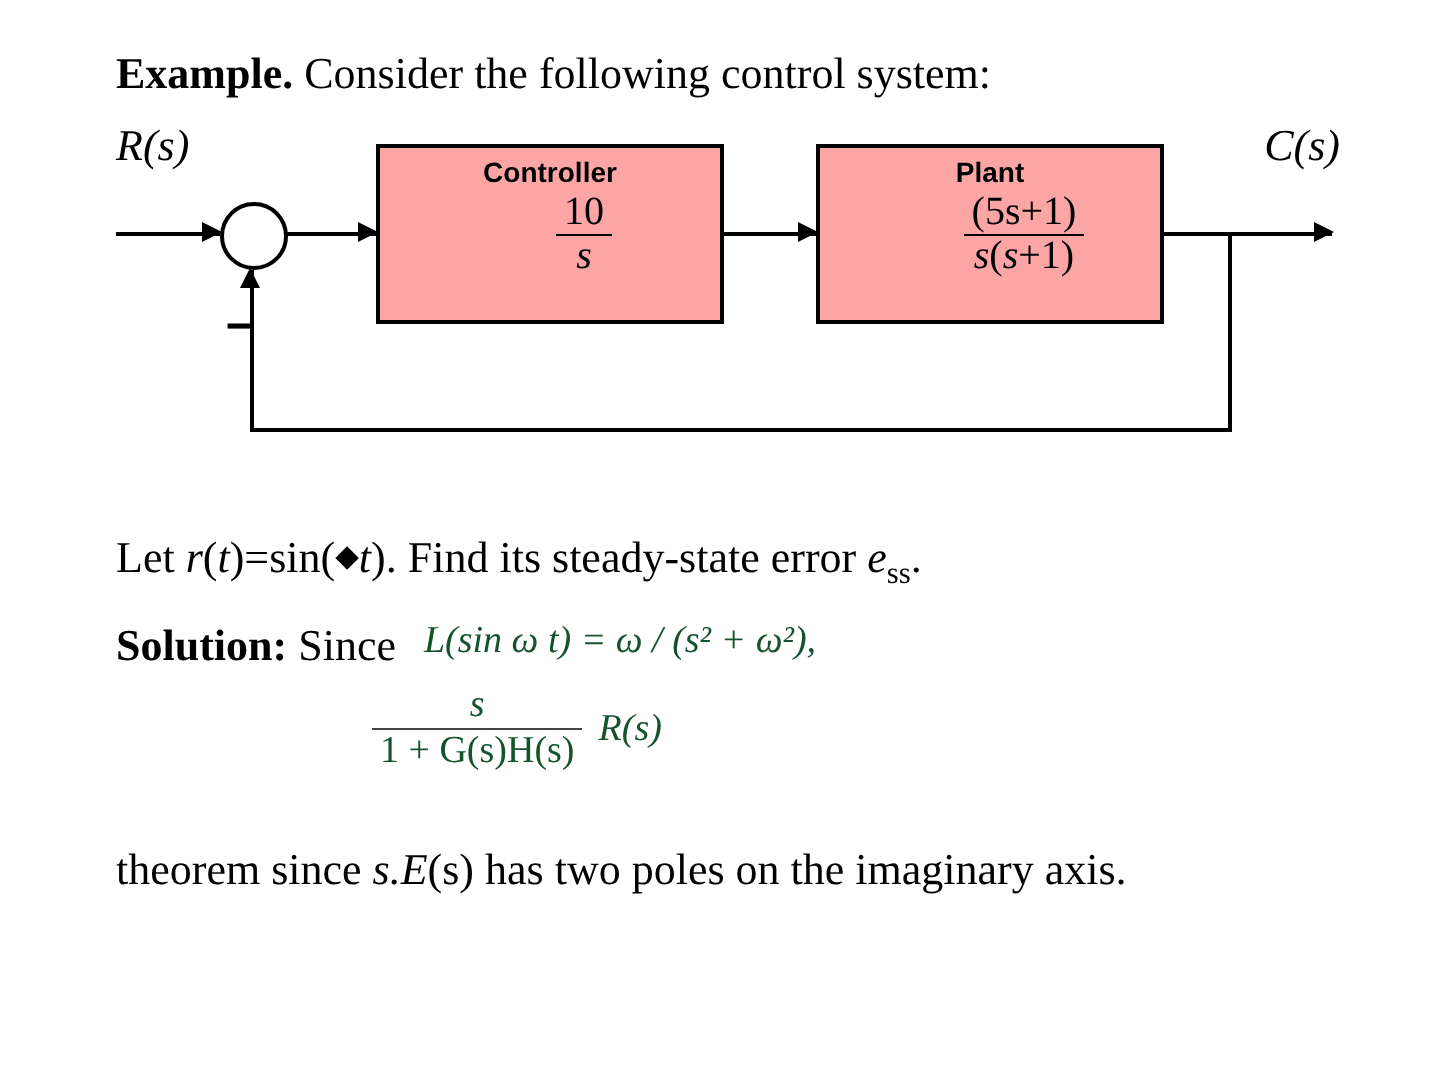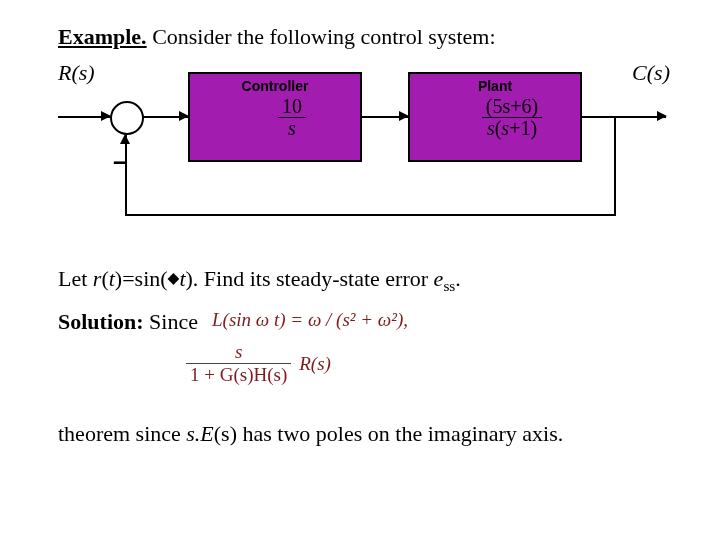--- a/index.html
+++ b/index.html
@@ -13,32 +13,32 @@
     color: #000;
     position: relative;
   }
   .content {
     padding: 24px 50px 0 58px;
   }
   .title {
     margin-bottom: 10px;
   }
   .title b { font-weight: bold; }
-  .title .u { text-decoration: underline; }
+  .title .u { }
   .diagram {
     position: relative;
     height: 200px;
     margin-top: 6px;
   }
   .r-label { position: absolute; left: 0; top: 0; font-style: italic; }
   .c-label { position: absolute; right: 0; top: 0; font-style: italic; }
   .block {
     position: absolute;
     border: 2px solid #000;
-    background: #a21caf;
+    background: #fca5a5;
     text-align: center;
   }
   .block-label {
     font-family: Verdana, Arial, sans-serif;
     font-weight: bold;
     font-size: 14px;
     padding-top: 4px;
   }
   .block-tf {
     font-family: "Times New Roman", serif;
@@ -101,21 +101,21 @@
   }
   .solution-row {
     display: flex;
     margin-top: 14px;
   }
   .solution-row .lbl { white-space: nowrap; margin-right: 14px; }
   .eqimg {
     font-family: "Times New Roman", serif;
     font-size: 19px;
     font-style: italic;
-    color: #7f1d1d;
+    color: #14532d;
   }
   .eq-line2 {
     margin: 6px 0 10px 120px;
     display: flex;
     align-items: center;
   }
   .i { font-style: italic; }
   .nsub { font-size: 0.7em; vertical-align: sub; font-style: normal; }
   .dot { vertical-align: 3px; font-size: 0.7em; }
 </style>
@@ -149,21 +149,21 @@
         </span>
       </div>
     </div>
 
     <div class="hline arrow-right" style="left:302px; top:56px; width:48px;"></div>
 
     <div class="block" style="left:350px; top:12px; width:170px; height:86px;">
       <div class="block-label">Plant</div>
       <div class="block-tf">
         <span class="frac">
-          <span class="num">(5s+6)</span>
+          <span class="num">(5s+1)</span>
           <span class="den"><span class="i">s</span>(<span class="i">s</span>+1)</span>
         </span>
       </div>
     </div>
 
     <div class="hline arrow-right" style="left:522px; top:56px; width:86px;"></div>
 
     <div class="vline" style="left:556px; top:56px; height:100px;"></div>
 
     <div class="hline" style="left:67px; top:154px; width:491px;"></div>

